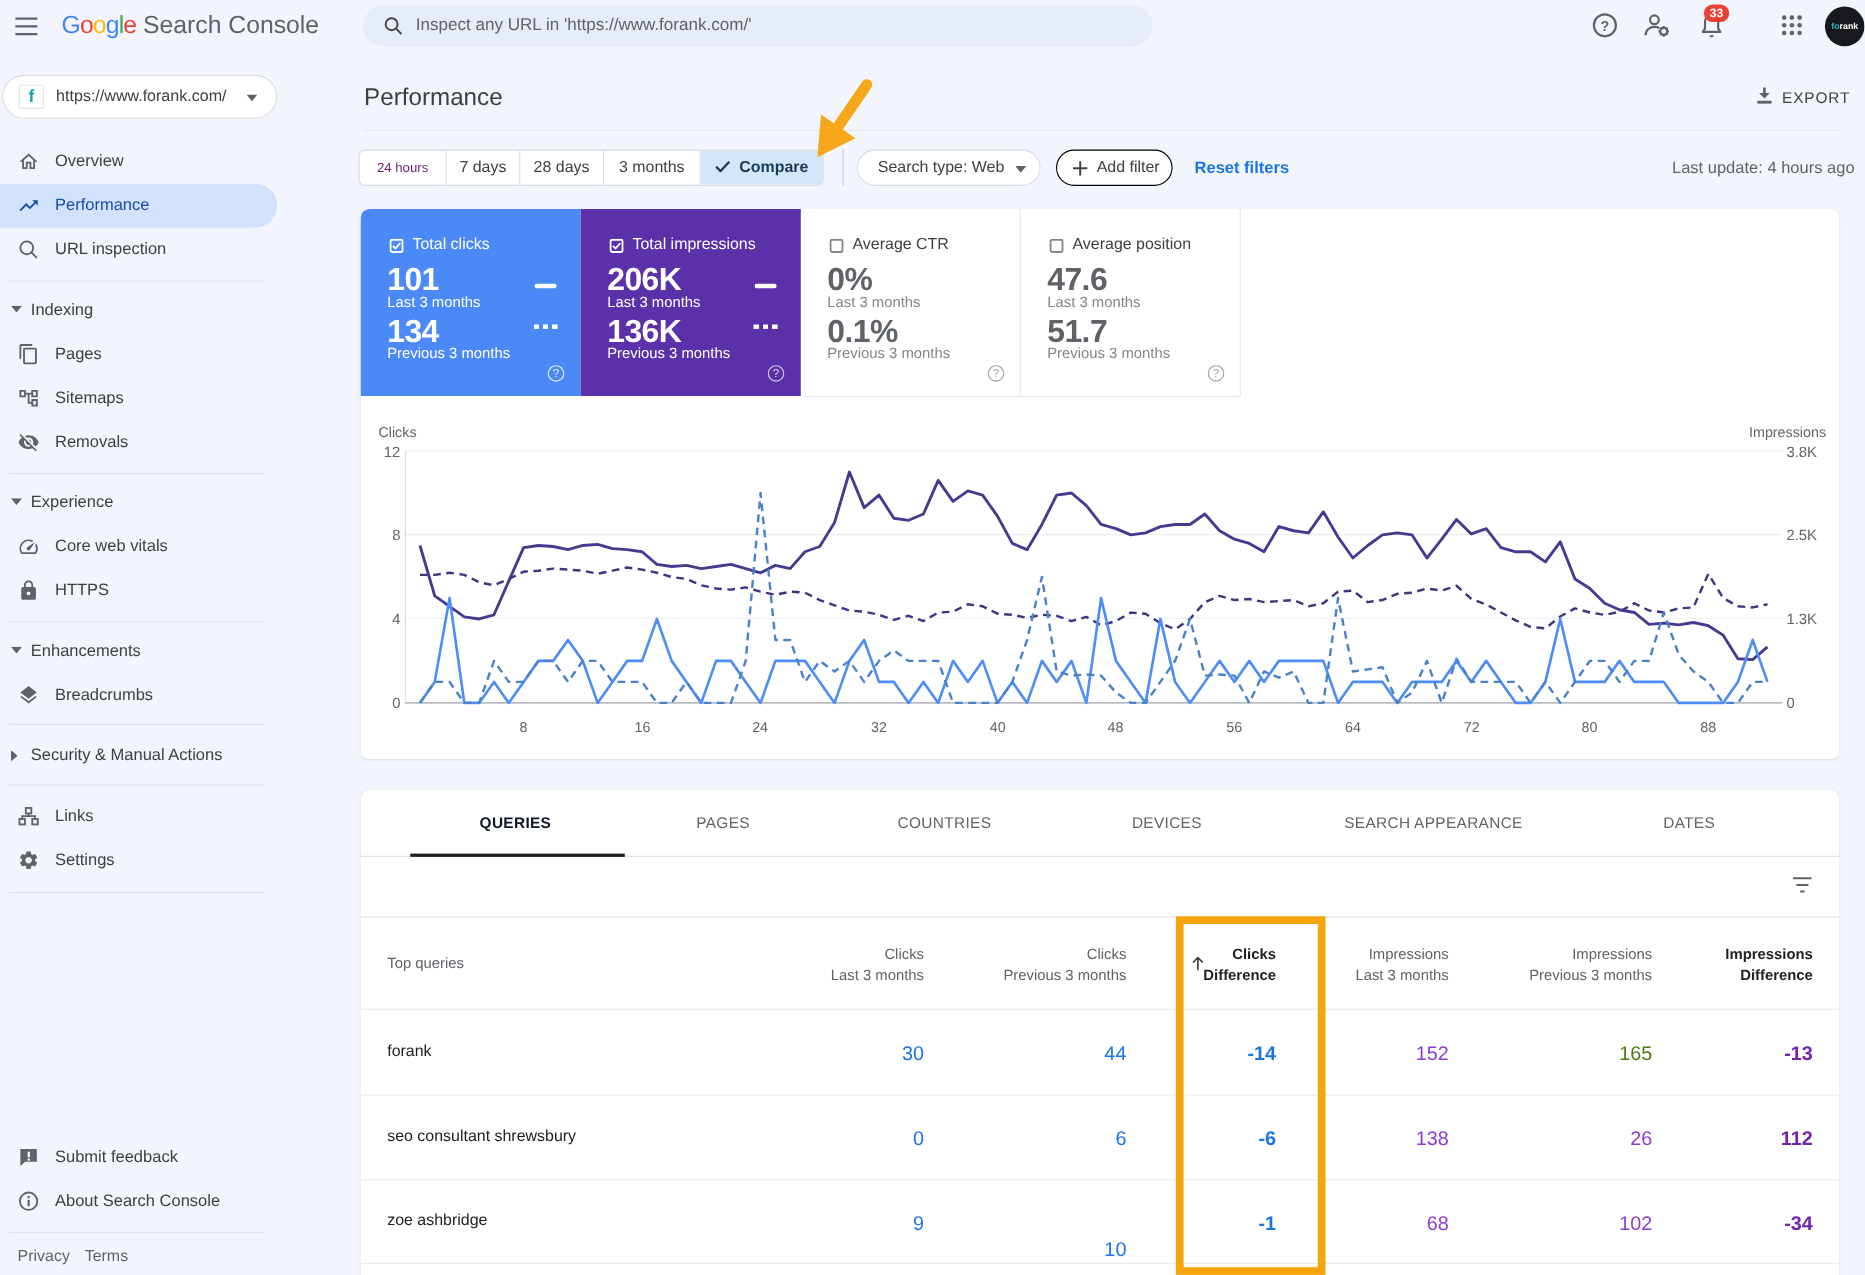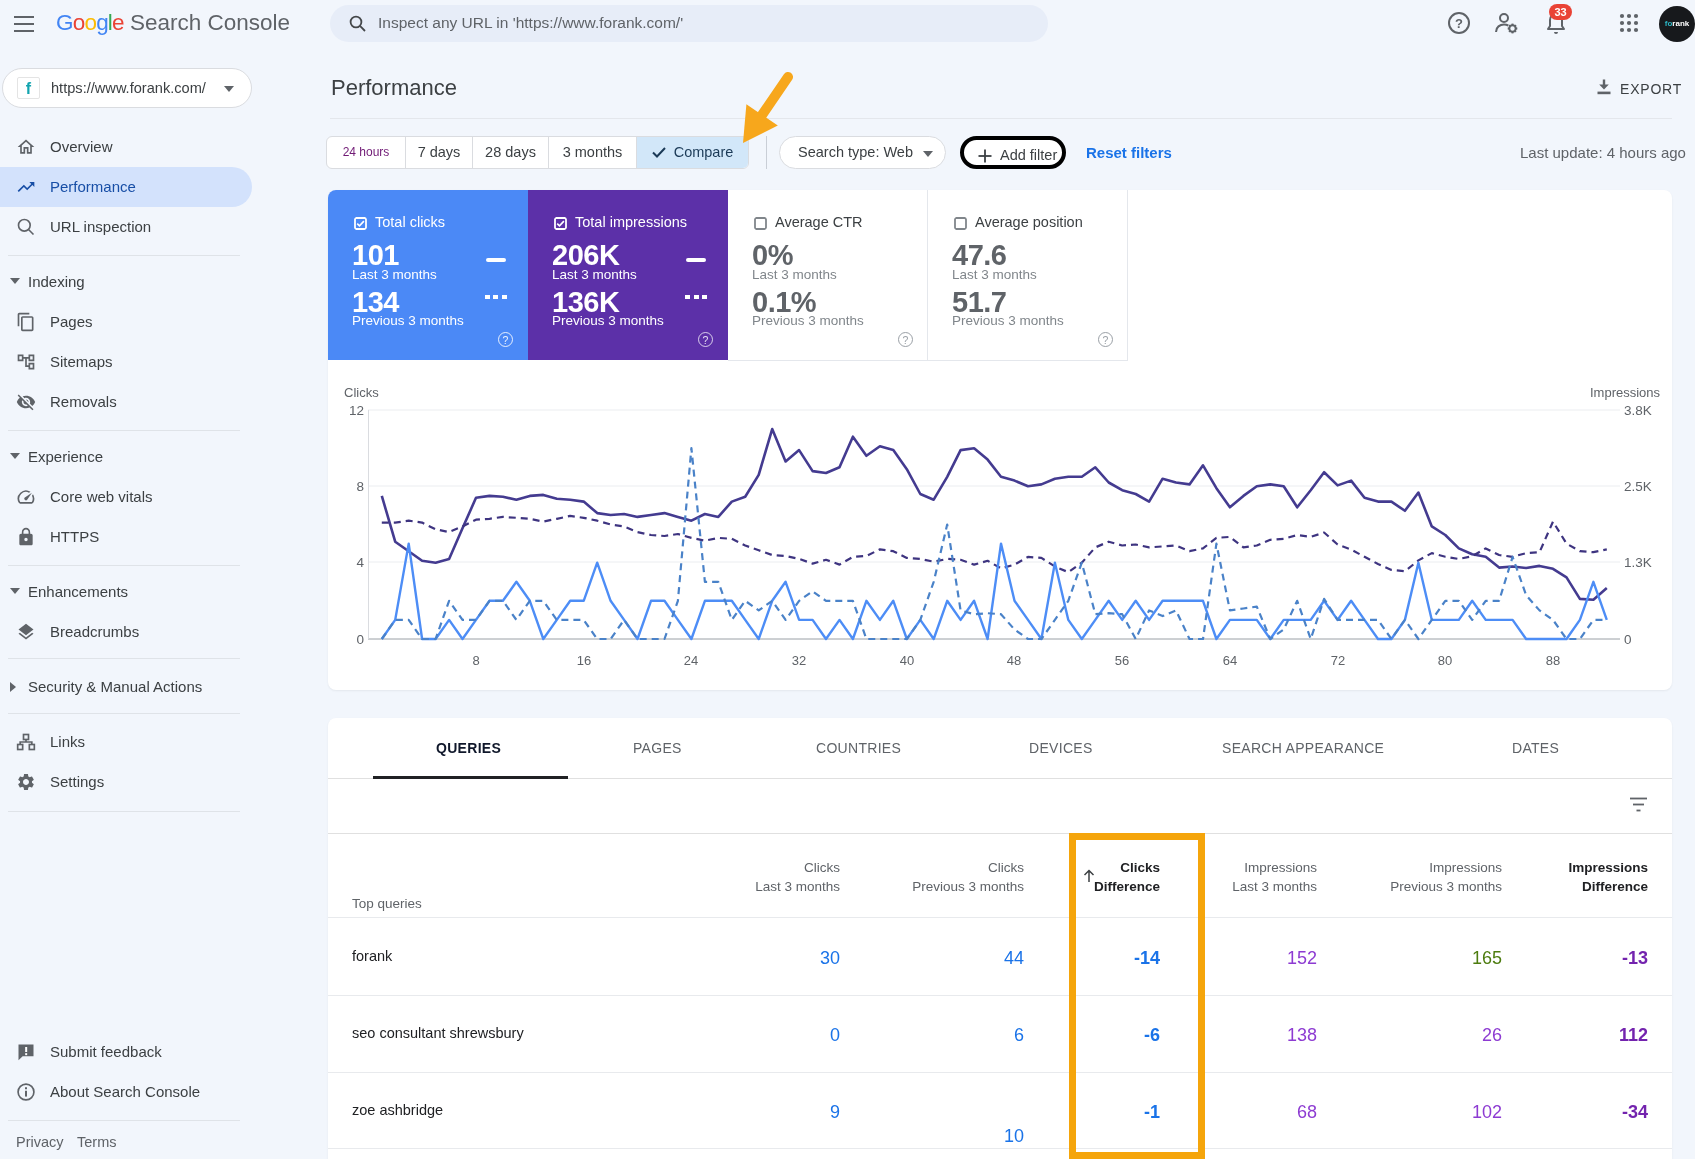--- a/index.html
+++ b/index.html
@@ -237,34 +237,34 @@
   <polygon points="3.2,5.5 12.8,5.5 8,10.6" fill="#5f6368"></polygon>
   <rect x="1.5" y="12.6" width="13" height="2.6" fill="#5f6368"></rect>
 </svg>
 <div class="abs" style="left:1620px;top:81px;font-size:14px;color:#3c4043;letter-spacing:0.8px;">EXPORT</div>
 
 <div class="abs" style="left:326px;top:136px;height:33px;border:1px solid #dadce0;border-radius:6px;background:#fff;display:flex;overflow:hidden;">
   <div style="width:79px;border-right:1px solid #dadce0;font-size:12px;color:#701a75;text-align:center;line-height:31px;">24 hours</div>
   <div style="width:67px;border-right:1px solid #dadce0;font-size:14.5px;color:#3c4043;text-align:center;line-height:31px;">7 days</div>
   <div style="width:76px;border-right:1px solid #dadce0;font-size:14.5px;color:#3c4043;text-align:center;line-height:31px;">28 days</div>
   <div style="width:88px;border-right:1px solid #dadce0;font-size:14.5px;color:#3c4043;text-align:center;line-height:31px;">3 months</div>
-  <div style="width:111px;background:#d2e7f9;font-size:14.5px;font-weight:normal;color:#1b3a57;text-align:center;line-height:31px;"><svg width="14" height="11" viewBox="0 0 14 11" style="display:inline-block;vertical-align:-1px;margin-right:8px;">
+  <div style="width:111px;background:#d2e7f9;font-size:14.5px;font-weight:bold;color:#1b3a57;text-align:center;line-height:31px;"><svg width="14" height="11" viewBox="0 0 14 11" style="display:inline-block;vertical-align:-1px;margin-right:8px;">
         <path d="M1 5.5 L5 9.5 L13 1" fill="none" stroke="#1b3a57" stroke-width="2"></path>
       </svg>Compare</div>
 </div>
 <div class="abs" style="left:766px;top:136px;width:1px;height:33px;background:#c9ced6;"></div>
 
 <div class="abs" style="left:779px;top:136px;width:167px;height:33px;border:1px solid #dadce0;border-radius:17px;background:#fff;">
   <span class="abs" style="left:18px;top:7px;font-size:14.5px;color:#3c4043;">Search type: Web</span>
   <svg class="abs" style="left:143px;top:14px" width="10" height="6" viewBox="0 0 10 6">
       <path d="M0 0 L5 6 L10 0 z" fill="#5f6368"></path>
     </svg>
 </div>
 
-<div class="abs" style="left:960px;top:136px;width:106px;height:33px;border:4px solid #000000;border-radius:17px;background:#fff;">
+<div class="abs" style="left:960px;top:136px;width:106px;height:33px;border:1px solid #000000;border-radius:17px;background:#fff;">
   <svg class="abs" style="left:14px;top:9px" width="14" height="14" viewBox="0 0 14 14">
       <g stroke="#3c4043" stroke-width="1.8">
         <line x1="7" y1="0.5" x2="7" y2="13.5"></line>
         <line x1="0.5" y1="7" x2="13.5" y2="7"></line>
       </g>
     </svg>
   <span class="abs" style="left:36px;top:7px;font-size:14.5px;color:#3c4043;">Add filter</span>
 </div>
 <div class="abs" style="left:1086px;top:144px;font-size:15px;color:#1a73e8;font-weight:bold;">Reset filters</div>
 <div class="abs" style="left:1520px;top:144px;font-size:15px;color:#5f6368;">Last update: 4 hours ago</div>
@@ -389,21 +389,21 @@
 
 <svg class="abs" style="left:1630px;top:797px" width="17" height="15" viewBox="0 0 17 15">
     <g stroke="#5f6368" stroke-width="1.8">
       <line x1="0" y1="1.5" x2="17" y2="1.5"></line>
       <line x1="3" y1="7.5" x2="14" y2="7.5"></line>
       <line x1="6.5" y1="13.5" x2="10.5" y2="13.5"></line>
     </g>
   </svg>
 <div class="abs" style="left:328px;top:833px;width:1344px;height:1px;background:#e0e0e0;"></div>
 
-<div class="abs" style="left:352px;top:868px;font-size:13.5px;color:#5f6368;margin-top:28px;">Top queries</div>
+<div class="abs" style="left:352px;top:868px;font-size:13.5px;color:#5f6368;">Top queries</div>
 <div class="hd2" style="left:710px;top:858px;">Clicks<br>Last 3 months</div>
 <div class="hd2" style="left:894px;top:858px;">Clicks<br>Previous 3 months</div>
 <div class="hd2" style="left:1030px;top:858px;color:#202124;font-weight:bold;">Clicks<br>Difference</div>
 <svg class="abs" style="left:1083px;top:869px" width="12" height="14" viewBox="0 0 12 14">
     <path d="M6 13 V1.5 M1.5 6 L6 1.5 L10.5 6" fill="none" stroke="#3c4043" stroke-width="1.5"></path>
   </svg>
 <div class="hd2" style="left:1187px;top:858px;">Impressions<br>Last 3 months</div>
 <div class="hd2" style="left:1372px;top:858px;">Impressions<br>Previous 3 months</div>
 <div class="hd2" style="left:1518px;top:858px;color:#202124;font-weight:bold;">Impressions<br>Difference</div>
 <div class="abs" style="left:328px;top:917px;width:1344px;height:1px;background:#e8eaed;"></div>

